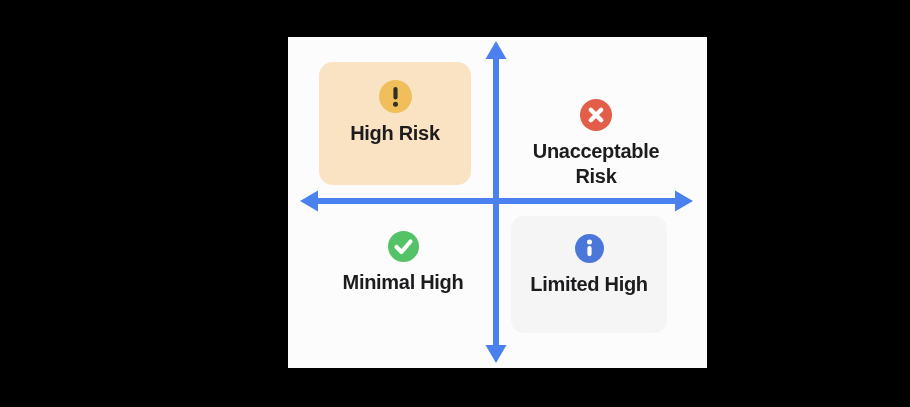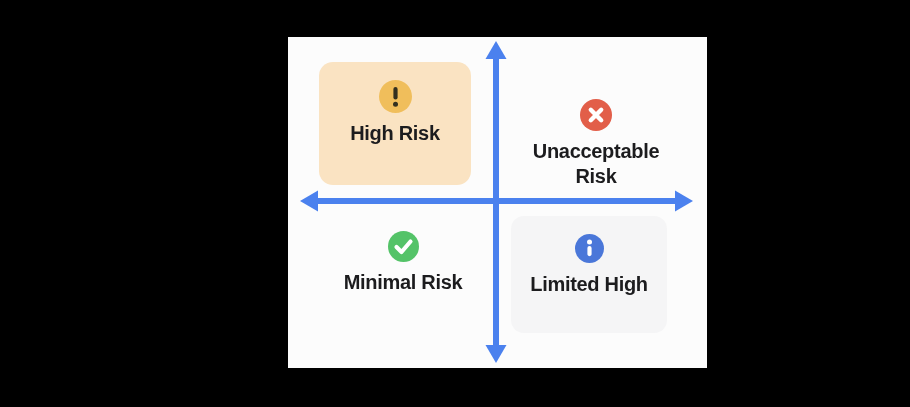--- a/index.html
+++ b/index.html
@@ -77,21 +77,21 @@
       <span class="label">Unacceptable Risk</span>
     </div>
 
     <div class="quadrant q-bl">
       <span class="icon">
         <svg width="31" height="31" viewBox="0 0 31 31">
           <circle cx="15.5" cy="15.5" r="15.5" style="fill:var(--icon-check)"></circle>
           <path d="M8.5 16 L13.5 21 L22.5 10.5" style="stroke:var(--icon-glyph)" stroke-width="4.2" stroke-linecap="round" stroke-linejoin="round" fill="none"></path>
         </svg>
       </span>
-      <span class="label">Minimal Risk</span>
+      <span class="label">Minimal High</span>
     </div>
 
     <div class="quadrant q-br">
       <span class="icon">
         <svg width="29" height="29" viewBox="0 0 29 29">
           <circle cx="14.5" cy="14.5" r="14.5" style="fill:var(--icon-info)"></circle>
           <circle cx="14.5" cy="8" r="2.5" style="fill:var(--icon-glyph)"></circle>
           <rect x="12.4" y="12" width="4.2" height="10.2" rx="2.1" style="fill:var(--icon-glyph)"></rect>
         </svg>
       </span>

